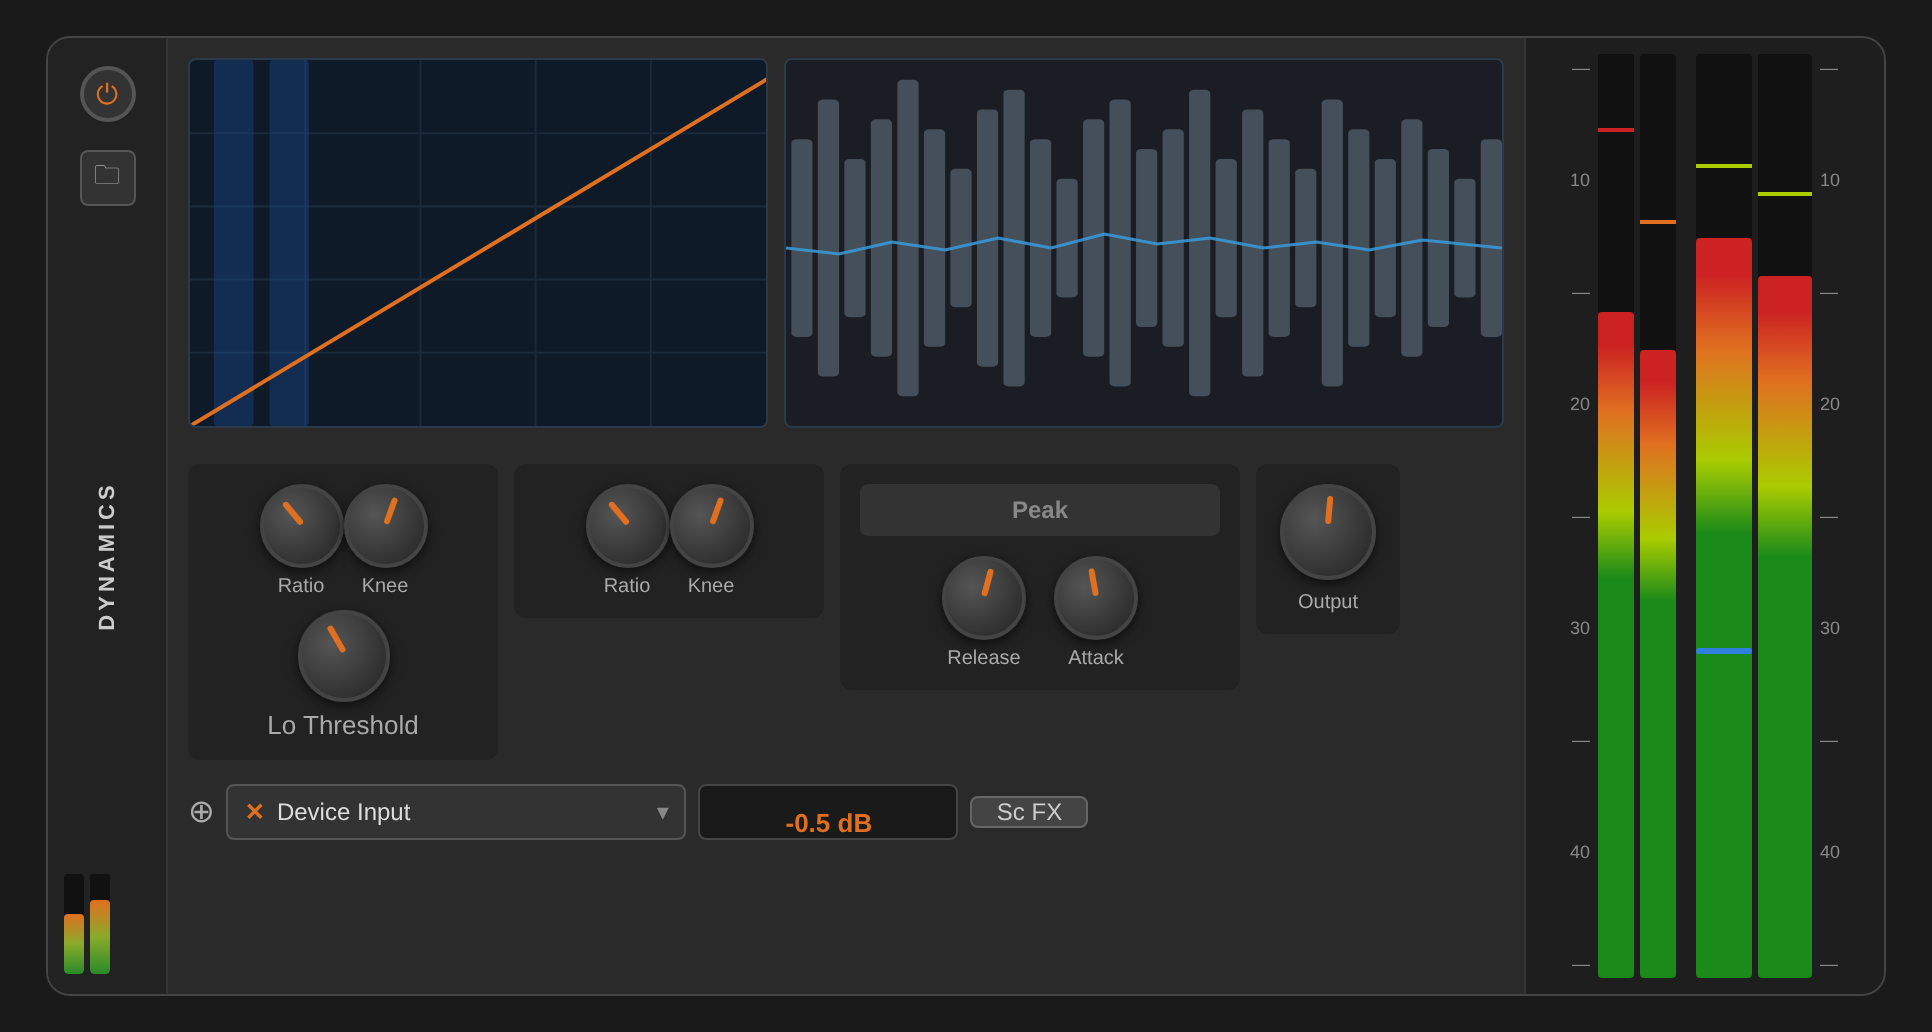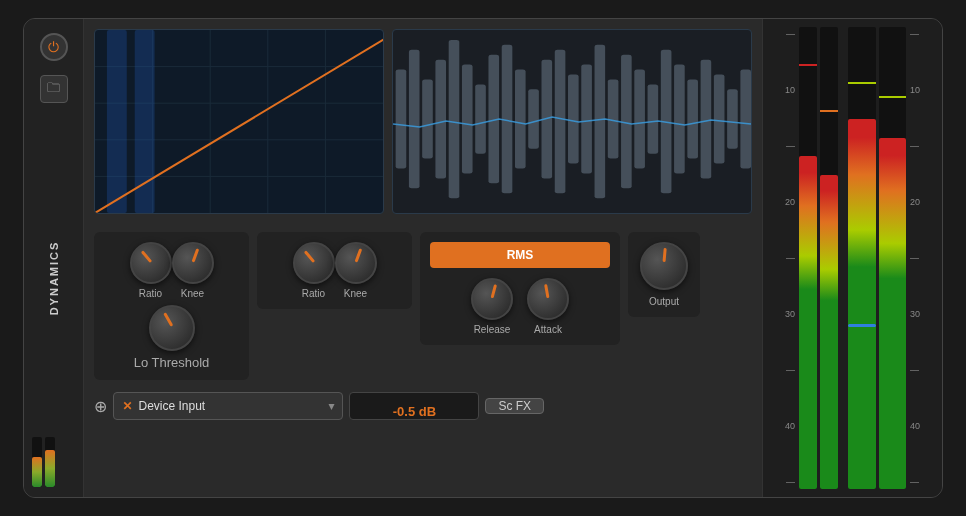--- a/index.html
+++ b/index.html
@@ -514,21 +514,21 @@
           </div>
           <div class="knob-group">
             <div class="knob rotated-right"></div>
             <span class="knob-label">Knee</span>
           </div>
         </div>
       </div>
 
       <div class="peak-rms-section">
         <div class="peak-rms-buttons">
-          <button class="mode-btn active">RMS</button>
+          <button class="mode-btn inactive">Peak</button>
         </div>
         <div class="attack-release-row">
           <div class="knob-group">
             <div class="knob position-release"></div>
             <span class="knob-label">Release</span>
           </div>
           <div class="knob-group">
             <div class="knob position-attack"></div>
             <span class="knob-label">Attack</span>
           </div>

